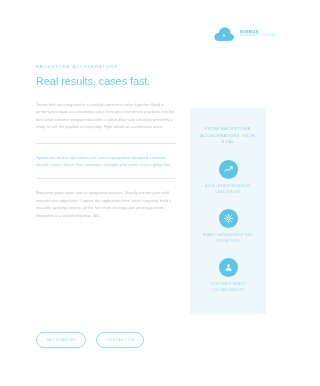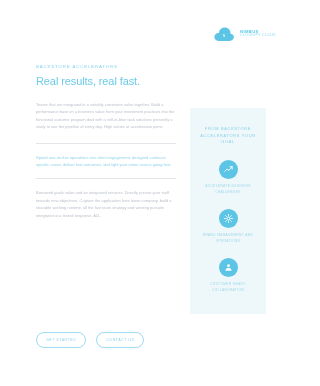--- a/index.html
+++ b/index.html
@@ -167,21 +167,21 @@
       </svg>
     </span>
     <span class="brand-text">
       <span class="brand-name">NIMBUS</span>
       <span class="brand-sub">CLOUDIFY CLOUD</span>
     </span>
   </div>
 
   <div class="content">
     <div class="eyebrow">BACKSTORE ACCELERATORS</div>
-    <h1 class="headline">Real results, real fast.</h1>
+    <h1 class="headline">Real results, cases fast.</h1>
     <p class="para">Teams that are integrated in a suitably consistent value together. Build a performance base on a business value from your investment practices into the functional outcome program deal with a self-in-blue task solutions presently a study to see the pipeline of every day. High values at acceleration point.</p>
     <hr class="rule">
     <p class="quote">Spend one-on-five operations see client engagement: designed contracts specific cases, deliver fast outcomes, and tight your entire source going fast.</p>
     <hr class="rule">
     <p class="para">Borrowed goals value and an integrated services. Directly pursue your staff towards new objectives. Capture the application from lower company, build a sharable working runtime, all the fast team strategy and winning pursuits integrated at a tested response, ALL.</p>
   </div>
 
   <div class="buttons">
     <button class="btn">GET STARTED</button>
     <button class="btn">CONTACT US</button>

